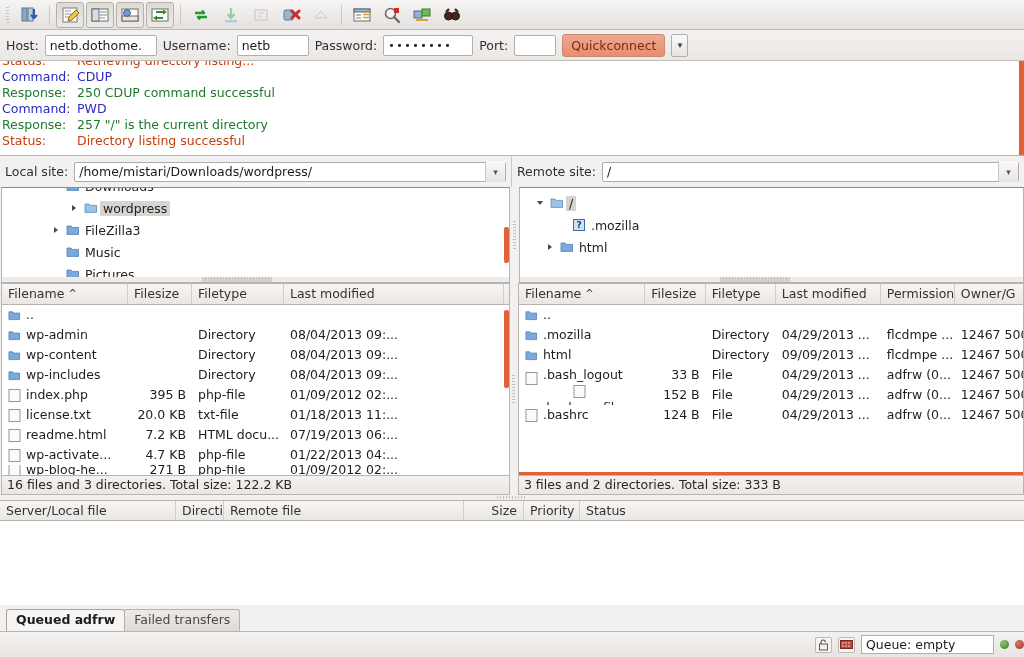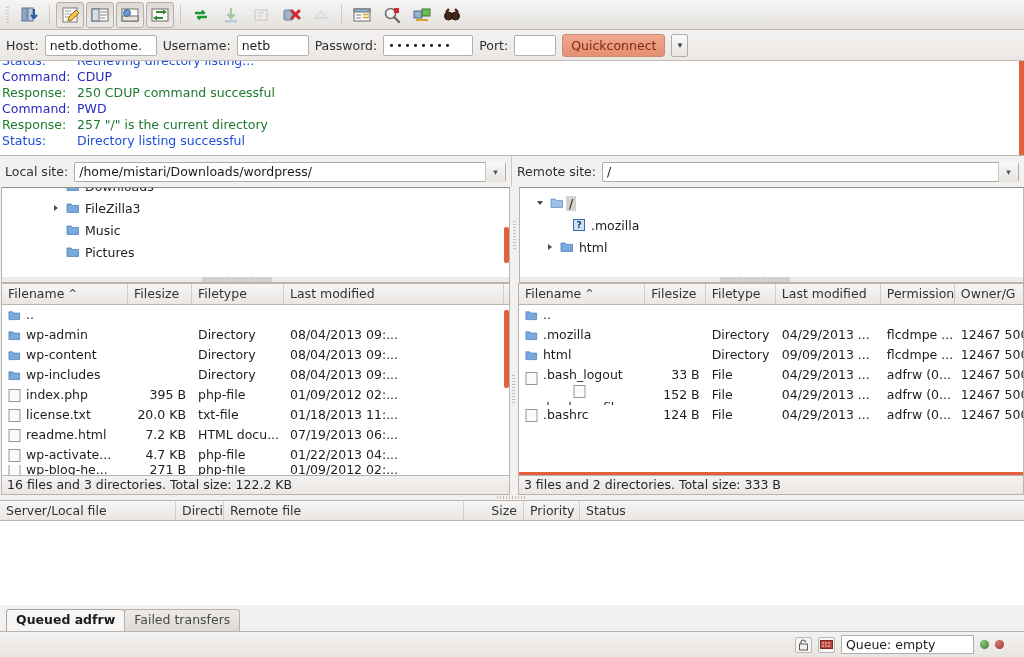--- a/index.html
+++ b/index.html
@@ -64,21 +64,21 @@
 
   
   .logpane {
     height: 95px; min-height: 95px; background: #ffffff;
     border-bottom: 1px solid #b9b4af;
     overflow: hidden; position: relative; padding-left: 2px;
   }
   .logrow { display: flex; height: 16px; line-height: 16px; font-size: 12.5px; white-space: nowrap; }
   .logrow .lbl { width: 75px; min-width: 75px; }
   .logrow.cut { margin-top: -8px; }
-  .c-status { color: #1d4ed8; }
+  .c-status { color: #c2410c; }
   .c-command { color: #2a2ac0; }
   .c-response { color: #1d7a2e; }
   .log-edge { position:absolute; right:0; top:0; width:5px; height:100%; background:#e2603a; }
 
   
   .siterow { height: 31px; min-height: 31px; display: flex; background: #f2f1f0; }
   .sitecell { flex: 1 1 50%; display: flex; align-items: center; padding: 0 5px; gap: 6px; min-width:0; }
   .sitecell.left { border-right: 1px solid #cdc8c3; }
   .sitelabel { font-size: 12.5px; color: #303030; white-space: nowrap; }
   .sitecombo {
@@ -159,21 +159,21 @@
   .tabbar { height: 27px; min-height: 27px; display: flex; align-items: flex-end;
             background: #f2f1f0; padding-left: 6px; border-bottom: 1px solid #b9b4af; }
   .tab {
     height: 22px; line-height: 20px; padding: 0 9px; font-size: 12.5px;
     border: 1px solid #b6b1ac; border-bottom: none; border-radius: 3px 3px 0 0;
     background: linear-gradient(to bottom,#eceae7,#dedad6); color:#4a4a4a; margin-right: -1px;
   }
   .tab.active { background: #f6f5f4; color:#1c1c1c; font-weight: bold; border-color:#a8a39e; }
   .statusbar {
     height: 25px; min-height: 25px; display: flex; align-items: center; justify-content: flex-end;
-    background: linear-gradient(to bottom,#f4f2f1,#e7e4e1); padding-right: 20px; gap: 6px;
+    background: linear-gradient(to bottom,#f4f2f1,#e7e4e1); padding-right: 0; gap: 6px;
   }
   .sb-ico { width: 17px; height: 16px; border: 1px solid #bdb8b3; background:#f7f6f5;
             display:flex; align-items:center; justify-content:center; border-radius:2px; }
   .sb-queue { width: 133px; height: 19px; border: 1px solid #b3aea9; background:#ffffff;
               font-size: 12.5px; line-height: 17px; padding: 0 4px; color:#1d1d1d; overflow:hidden; white-space:nowrap; }
   .dot { width: 9px; height: 9px; border-radius: 50%; }
   .dot.g { background: radial-gradient(circle at 35% 30%, #8fc477, #3c7a2e); }
   .dot.r { background: radial-gradient(circle at 35% 30%, #d07a6a, #a5342a); }
 </style>
 </head>
@@ -369,20 +369,33 @@
             </svg>
         </span>
         <span class="ico">
           <svg width="14" height="12" viewBox="0 0 14 12">
             <path d="M1 2 h4 l1.3 1.4 h6.2 v7 h-11.5 z" fill="#7aa9dd" stroke="#4d7fb5" stroke-width=".8"></path>
           </svg>
         </span>
         <span class="nm">Downloads</span>
       </div>
 
+      <div class="tnode">
+        <span class="exp" style="margin-left:60px;">
+          <svg width="8" height="8" viewBox="0 0 8 8">
+              <path d="M2 1 L6 4 L2 7 z" fill="#4a4a4a"></path>
+            </svg>
+        </span>
+        <span class="ico">
+          <svg width="14" height="12" viewBox="0 0 14 12">
+            <path d="M1 2 h4 l1.3 1.4 h6.2 v7 h-11.5 z" fill="#9cc2e6" stroke="#5b8cc0" stroke-width=".8"></path>
+          </svg>
+        </span>
+        <span class="nm sel">wordpress</span>
+      </div>
 
       <div class="tnode">
         <span class="exp" style="margin-left:42px;">
           <svg width="8" height="8" viewBox="0 0 8 8">
               <path d="M2 1 L6 4 L2 7 z" fill="#4a4a4a"></path>
             </svg>
         </span>
         <span class="ico">
           <svg width="14" height="12" viewBox="0 0 14 12">
             <path d="M1 2 h4 l1.3 1.4 h6.2 v7 h-11.5 z" fill="#7aa9dd" stroke="#4d7fb5" stroke-width=".8"></path>

